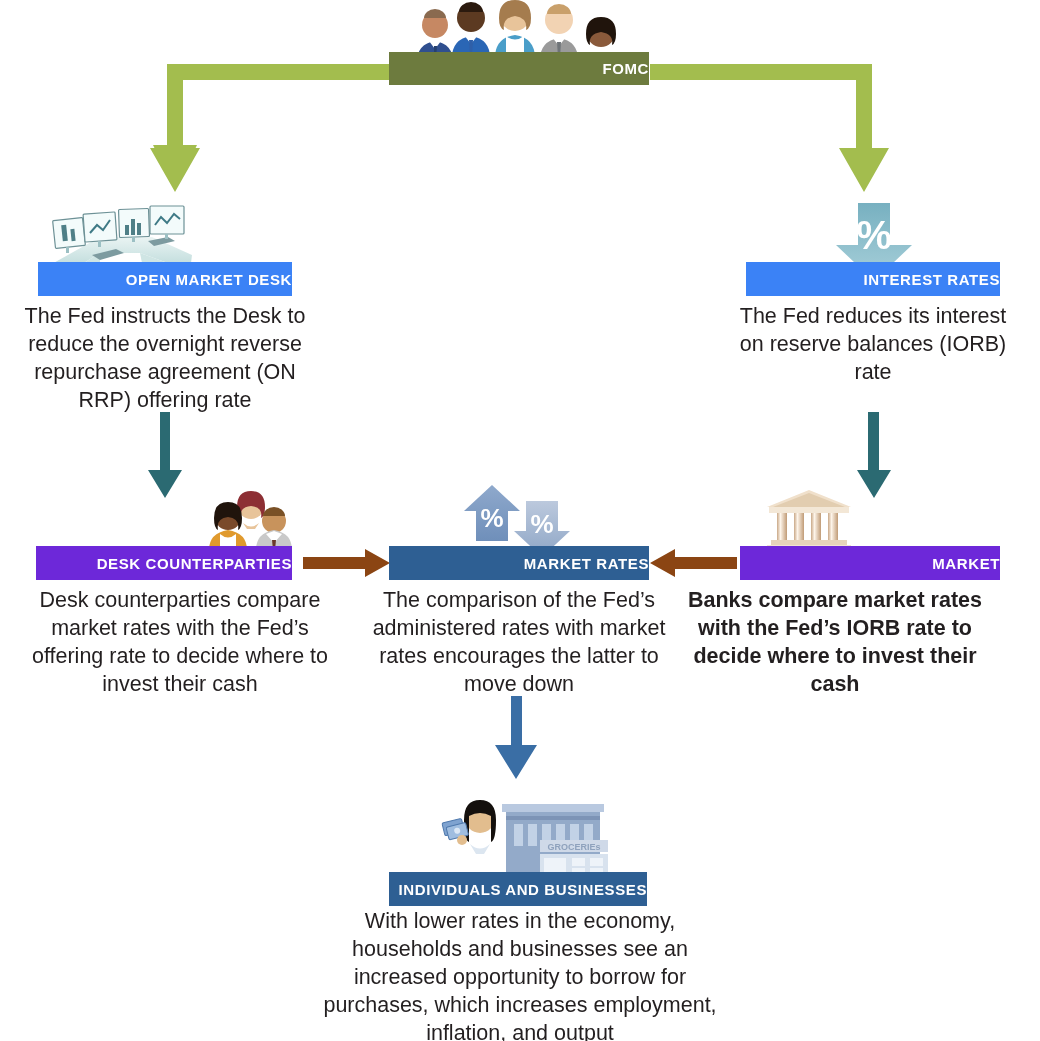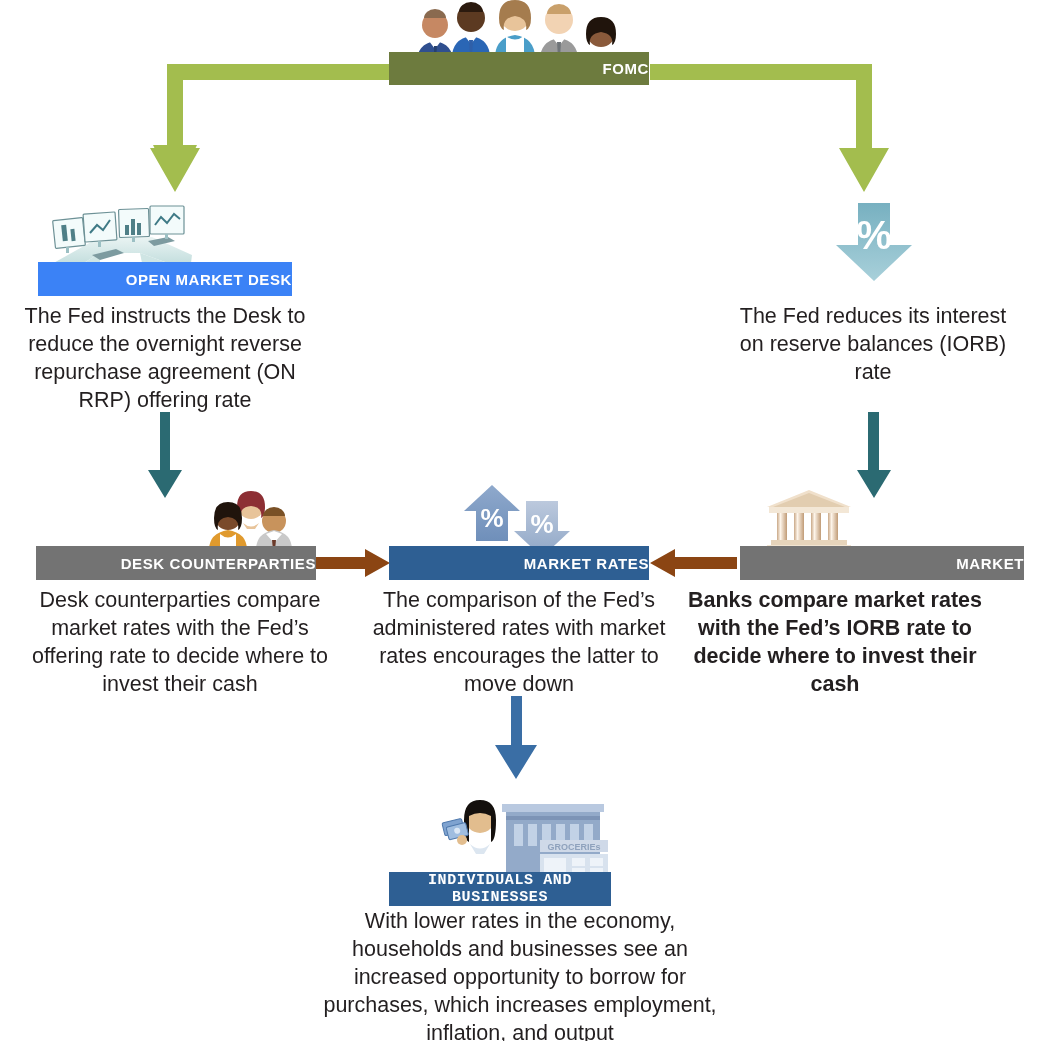--- a/index.html
+++ b/index.html
@@ -28,21 +28,21 @@
     color: #ffffff;
     font-weight: bold;
     letter-spacing: 0.6px;
     font-size: 15px;
     font-stretch: condensed;
     text-align: center;
     z-index: 5;
   }
   .bar-fomc      { background: #6d7b3e; }
   .bar-teal      { background: #3b82f6; }
-  .bar-brown     { background: #737373; padding-left: 24px; }
+  .bar-brown     { background: #6d28d9; }
   .bar-blue      { background: #2e5f93; }
 
   
   .caption {
     position: absolute;
     text-align: center;
     font-size: 21.5px;
     line-height: 1.30;
     color: #231f20;
     font-family: "Liberation Sans", sans-serif;
@@ -201,20 +201,23 @@
         <linearGradient id="pctd" x1="0" y1="0" x2="0" y2="1">
           <stop offset="0%" stop-color="#77b0c0"></stop>
             <stop offset="100%" stop-color="#a8d0da"></stop>
         </linearGradient>
       </defs>
       <path d="M26,0 L58,0 L58,42 L80,42 L42,78 L4,42 L26,42 Z" fill="url(#pctd)"></path>
       <text x="42" y="46" text-anchor="middle" font-family="Liberation Sans, sans-serif" font-size="40" font-weight="bold" fill="#ffffff">%</text>
     </svg>
   </div>
 
+  <div class="bar bar-teal" style="left:746px; top:262px; width:254px; height:34px;">
+    <span>INTEREST RATES</span>
+  </div>
 
   <div class="caption" style="left:726px; top:303px; width:294px;">The Fed reduces its interest on reserve balances (IORB) rate</div>
 
   <div class="icon-art" style="left:204px; top:490px; width:92px; height:60px;">
     <svg width="92" height="60" viewBox="0 0 92 60" xmlns="http://www.w3.org/2000/svg">
 
       <g>
           <circle cx="47" cy="16" r="13" fill="#e8c49a"></circle>
          <path d="M33,17 q0-16 14-16 q14,0 14,16 q0,9 -4,11 q2,-11 -10,-12 q-12,1 -10,12 q-4,-2 -4,-11 z" fill="#8d2f34"></path>
          <path d="M28,56 q0-18 19-21 q19,3 19,21 z" fill="#ffffff"></path>
@@ -339,19 +342,19 @@
         <g transform="rotate(-14 36 34)">
           <rect x="24" y="24" width="20" height="13" rx="1.5" fill="#7fa3d0" stroke="#4f79ad" stroke-width="1"></rect>
           <rect x="27" y="29" width="20" height="13" rx="1.5" fill="#9fbde0" stroke="#4f79ad" stroke-width="1"></rect>
           <circle cx="37" cy="35" r="3" fill="#dbe7f5"></circle>
         </g>
         <circle cx="42" cy="44" r="5" fill="#e2bd8e"></circle>
       </g>
     </svg>
   </div>
 
-  <div class="bar bar-blue" style="left:389px; top:872px; width:222px; height:34px;font-family:Liberation Mono, monospace;">
+  <div class="bar bar-blue" style="left:389px; top:872px; width:258px; height:34px;">
     <span>INDIVIDUALS AND BUSINESSES</span>
   </div>
 
   <div class="caption" style="left:322px; top:908px; width:396px;">With lower rates in the economy, households and businesses see an increased opportunity to borrow for purchases, which increases employment, inflation, and output</div>
 
 </div>
 
 </body></html>

